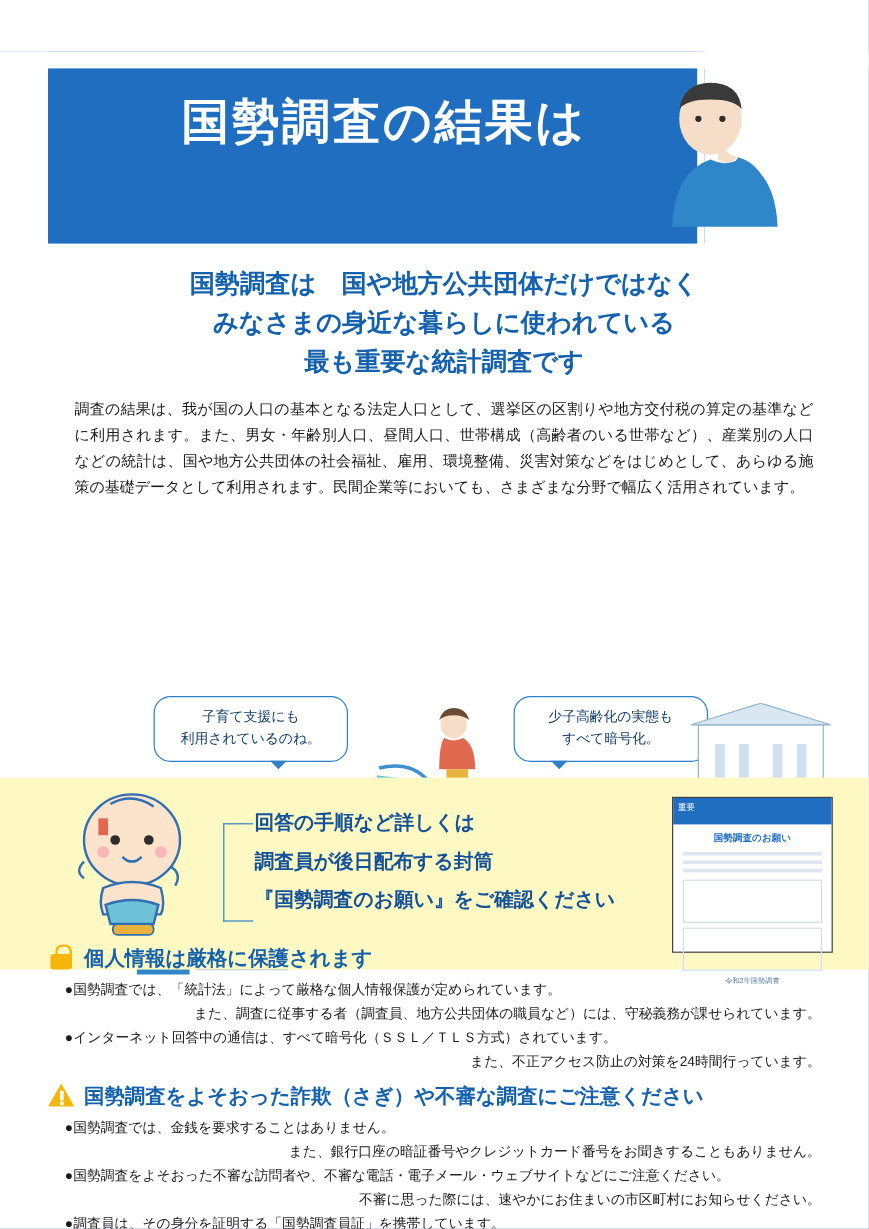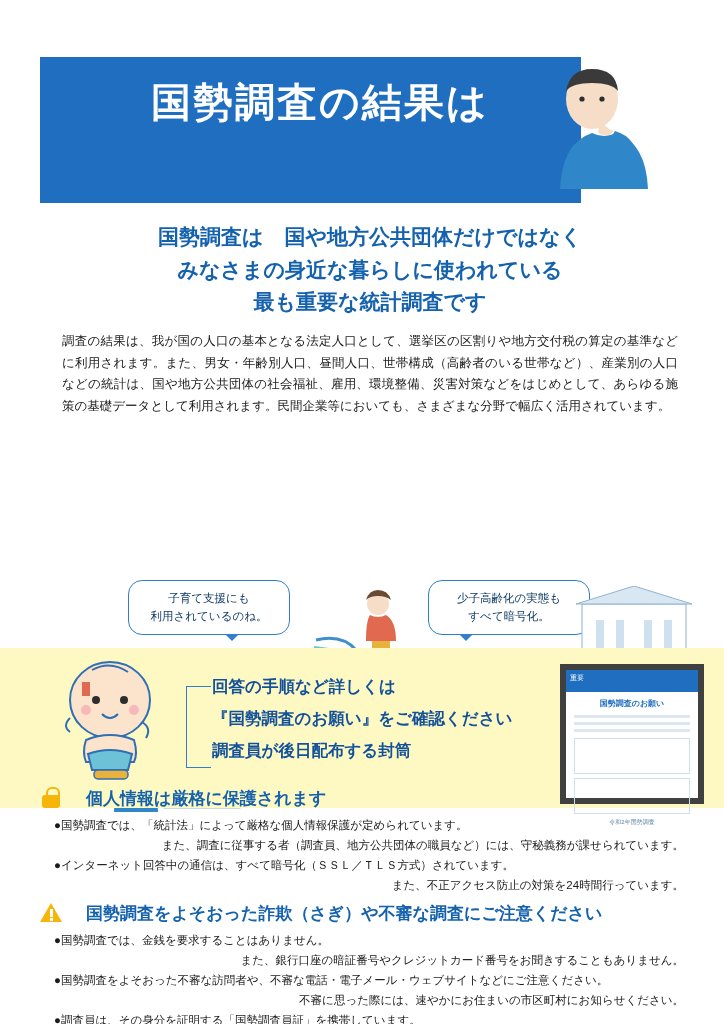--- a/index.html
+++ b/index.html
@@ -92,34 +92,34 @@
     position:absolute;left:212px;top:22px;width:360px;
     color:#13519a;font-size:16.5px;font-weight:bold;line-height:1.95;
   }
   .mid-text span{display:block;}
   .leader{
     position:absolute;left:186px;top:38px;width:24px;height:80px;
     border-left:1.5px solid #2f7fcc;border-top:1.5px solid #2f7fcc;border-bottom:1.5px solid #2f7fcc;
   }
   .envelope{
     position:absolute;left:560px;top:16px;width:132px;height:128px;
-    background:#ffffff;border:6px solid #404040;
+    background:#ffffff;border:1px solid #404040;
   }
   .env-top{height:22px;background:#1f6ec0;color:#fff;font-size:7px;padding:3px 4px;box-sizing:border-box;}
   .env-title{font-size:8px;color:#1f6ec0;text-align:center;margin-top:6px;font-weight:bold;}
   .env-lines{margin:6px 8px;}
   .env-lines i{display:block;height:3px;background:#dce7f2;margin-bottom:4px;}
   .env-box{margin:4px 8px;height:34px;border:1px solid #cfe0ee;}
   .env-foot{font-size:6px;color:#5b7f9e;text-align:center;}
 
   
   .notices{position:absolute;left:0;top:786px;width:724px;}
   .notice{padding:0 40px;margin-bottom:6px;}
   .notice-head{
-    display:flex;align-items:center;gap:24px;
+    display:flex;align-items:center;gap:8px;
     color:#1461ad;font-size:17px;font-weight:bold;margin-bottom:6px;
   }
   .notice-head.warn{color:#1461ad;}
   .ico{width:22px;height:24px;flex:0 0 22px;position:relative;}
   .lock-body{position:absolute;left:2px;top:9px;width:18px;height:13px;background:#f5b50a;border-radius:3px;}
   .lock-shackle{position:absolute;left:6px;top:1px;width:10px;height:10px;border:2.5px solid #f5b50a;border-bottom:none;border-radius:6px 6px 0 0;}
   .warn-tri{position:absolute;left:0;top:2px;width:0;height:0;border-left:11px solid transparent;border-right:11px solid transparent;border-bottom:19px solid #f5b50a;}
   .warn-ex{position:absolute;left:9.5px;top:8px;width:3px;height:8px;background:#ffffff;}
   .warn-dot{position:absolute;left:9.5px;top:17px;width:3px;height:3px;background:#ffffff;}
 
@@ -281,22 +281,22 @@
         <path d="M18 62 q-8 8 0 14" stroke="#2f6fb2" stroke-width="2" fill="none"></path>
         <path d="M90 66 q10 6 4 16" stroke="#2f6fb2" stroke-width="2" fill="none"></path>
         <rect x="30" y="26" width="8" height="14" fill="#e0694f"></rect>
       </svg>
     </div>
 
     <div class="leader"></div>
 
     <div class="mid-text">
       <span>回答の手順など詳しくは</span>
+      <span>調査員が後日配布する封筒</span>
       <span>『国勢調査のお願い』をご確認ください</span>
-      <span>調査員が後日配布する封筒</span>
     </div>
 
     <div class="envelope">
       <div class="env-top">重要</div>
       <div class="env-title">国勢調査のお願い</div>
       <div class="env-lines">
         <i></i>
         <i></i>
         <i></i>
       </div>

